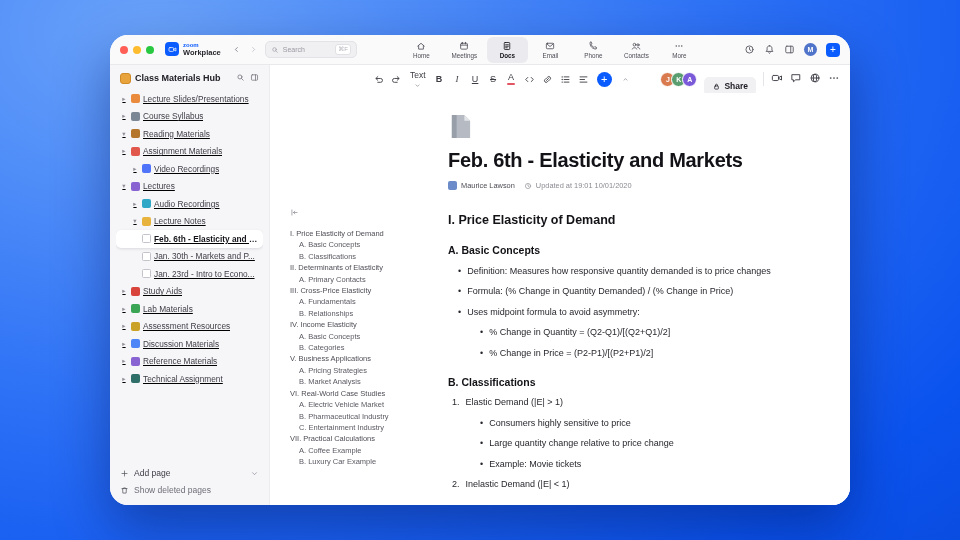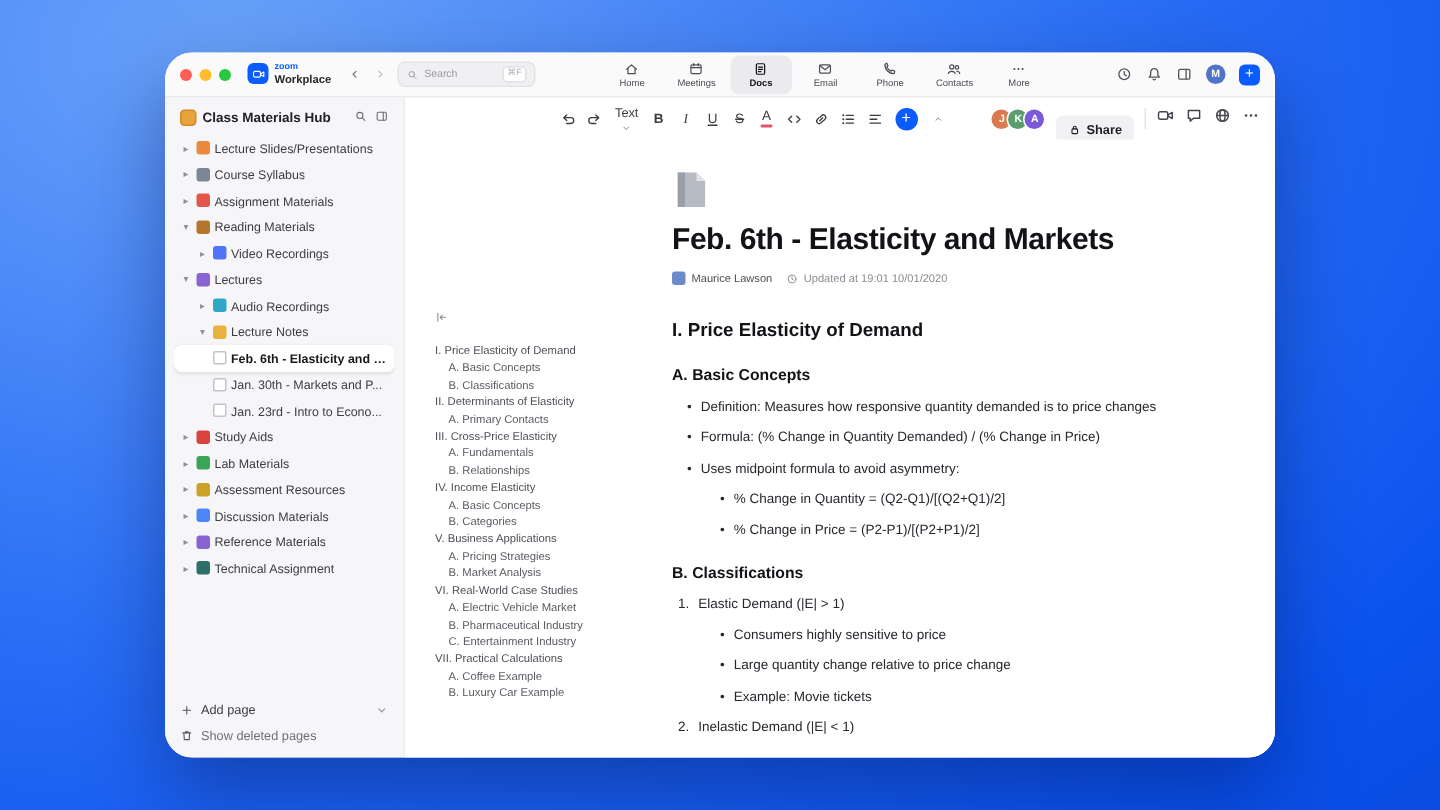--- a/index.html
+++ b/index.html
@@ -50,21 +50,21 @@
   
   .app-body { flex:1; display:flex; min-height:0; }
   .sidebar { width:160px; flex:0 0 auto; background:#f6f6f8; border-right:1px solid #ececf0;
     display:flex; flex-direction:column; padding:6px 6px 8px; }
   .sb-header { display:flex; align-items:flex-start; gap:4px; padding:2px 4px 6px; }
   .sb-book { width:11px; height:11px; border-radius:3px; background:#e8a33c; border:1px solid #d08a28; }
   .sb-title { font-size:9px; font-weight:bold; color:#202026; white-space:nowrap; }
   .sb-actions { margin-left:auto; display:flex; gap:5px; color:#6d6d76; }
   .sb-actions .ic { width:9px; height:9px; }
 
-  .tree { flex:1; overflow:hidden; }
+  .tree { flex:1; overflow:hidden;text-decoration:underline; }
   .tree-row { display:flex; align-items:center; gap:3px; height:17.5px; border-radius:5px; padding:0 4px;
     font-size:8.3px; color:#3d3d45; white-space:nowrap; }
   .tree-row .chev { width:8px; flex:0 0 auto; color:#8f8f98; font-size:6.5px; text-align:center; }
   .tree-row .ticon { width:9px; height:9px; flex:0 0 auto; border-radius:2px; }
   .tree-row .ticon.page { background:#fff; border:1px solid #c3c3cb; border-radius:1.5px; }
   .tree-row .tlabel { overflow:hidden; text-overflow:ellipsis; }
   .tree-row.selected { background:#fff; box-shadow:0 1px 3px rgba(20,20,40,.12); color:#16161c; font-weight:bold; }
 
   .sb-footer { flex:0 0 auto; display:flex; flex-direction:column; gap:7px; padding:8px 4px 2px; }
   .sb-foot-row { display:flex; align-items:center; gap:5px; font-size:8.5px; color:#3c3c44; }
@@ -322,28 +322,28 @@
               <span class="chev">▸</span>
               <span class="ticon" style="background:#e98a3c"></span>
               <span class="tlabel">Lecture Slides/Presentations</span>
             </div>
             <div class="tree-row" style="padding-left: 4px;">
               <span class="chev">▸</span>
               <span class="ticon" style="background:#7b8794"></span>
               <span class="tlabel">Course Syllabus</span>
             </div>
             <div class="tree-row" style="padding-left: 4px;">
-              <span class="chev">▸</span>
-              <span class="ticon" style="background:#e2574c"></span>
-              <span class="tlabel">Assignment Materials</span>
-            </div>
-            <div class="tree-row" style="padding-left: 4px;">
               <span class="chev">▾</span>
               <span class="ticon" style="background:#b4762c"></span>
               <span class="tlabel">Reading Materials</span>
+            </div>
+            <div class="tree-row" style="padding-left: 4px;">
+              <span class="chev">▸</span>
+              <span class="ticon" style="background:#e2574c"></span>
+              <span class="tlabel">Assignment Materials</span>
             </div>
             <div class="tree-row" style="padding-left: 15px;">
               <span class="chev">▸</span>
               <span class="ticon" style="background:#4f74f9"></span>
               <span class="tlabel">Video Recordings</span>
             </div>
             <div class="tree-row" style="padding-left: 4px;">
               <span class="chev">▾</span>
               <span class="ticon" style="background:#8a63d2"></span>
               <span class="tlabel">Lectures</span>

